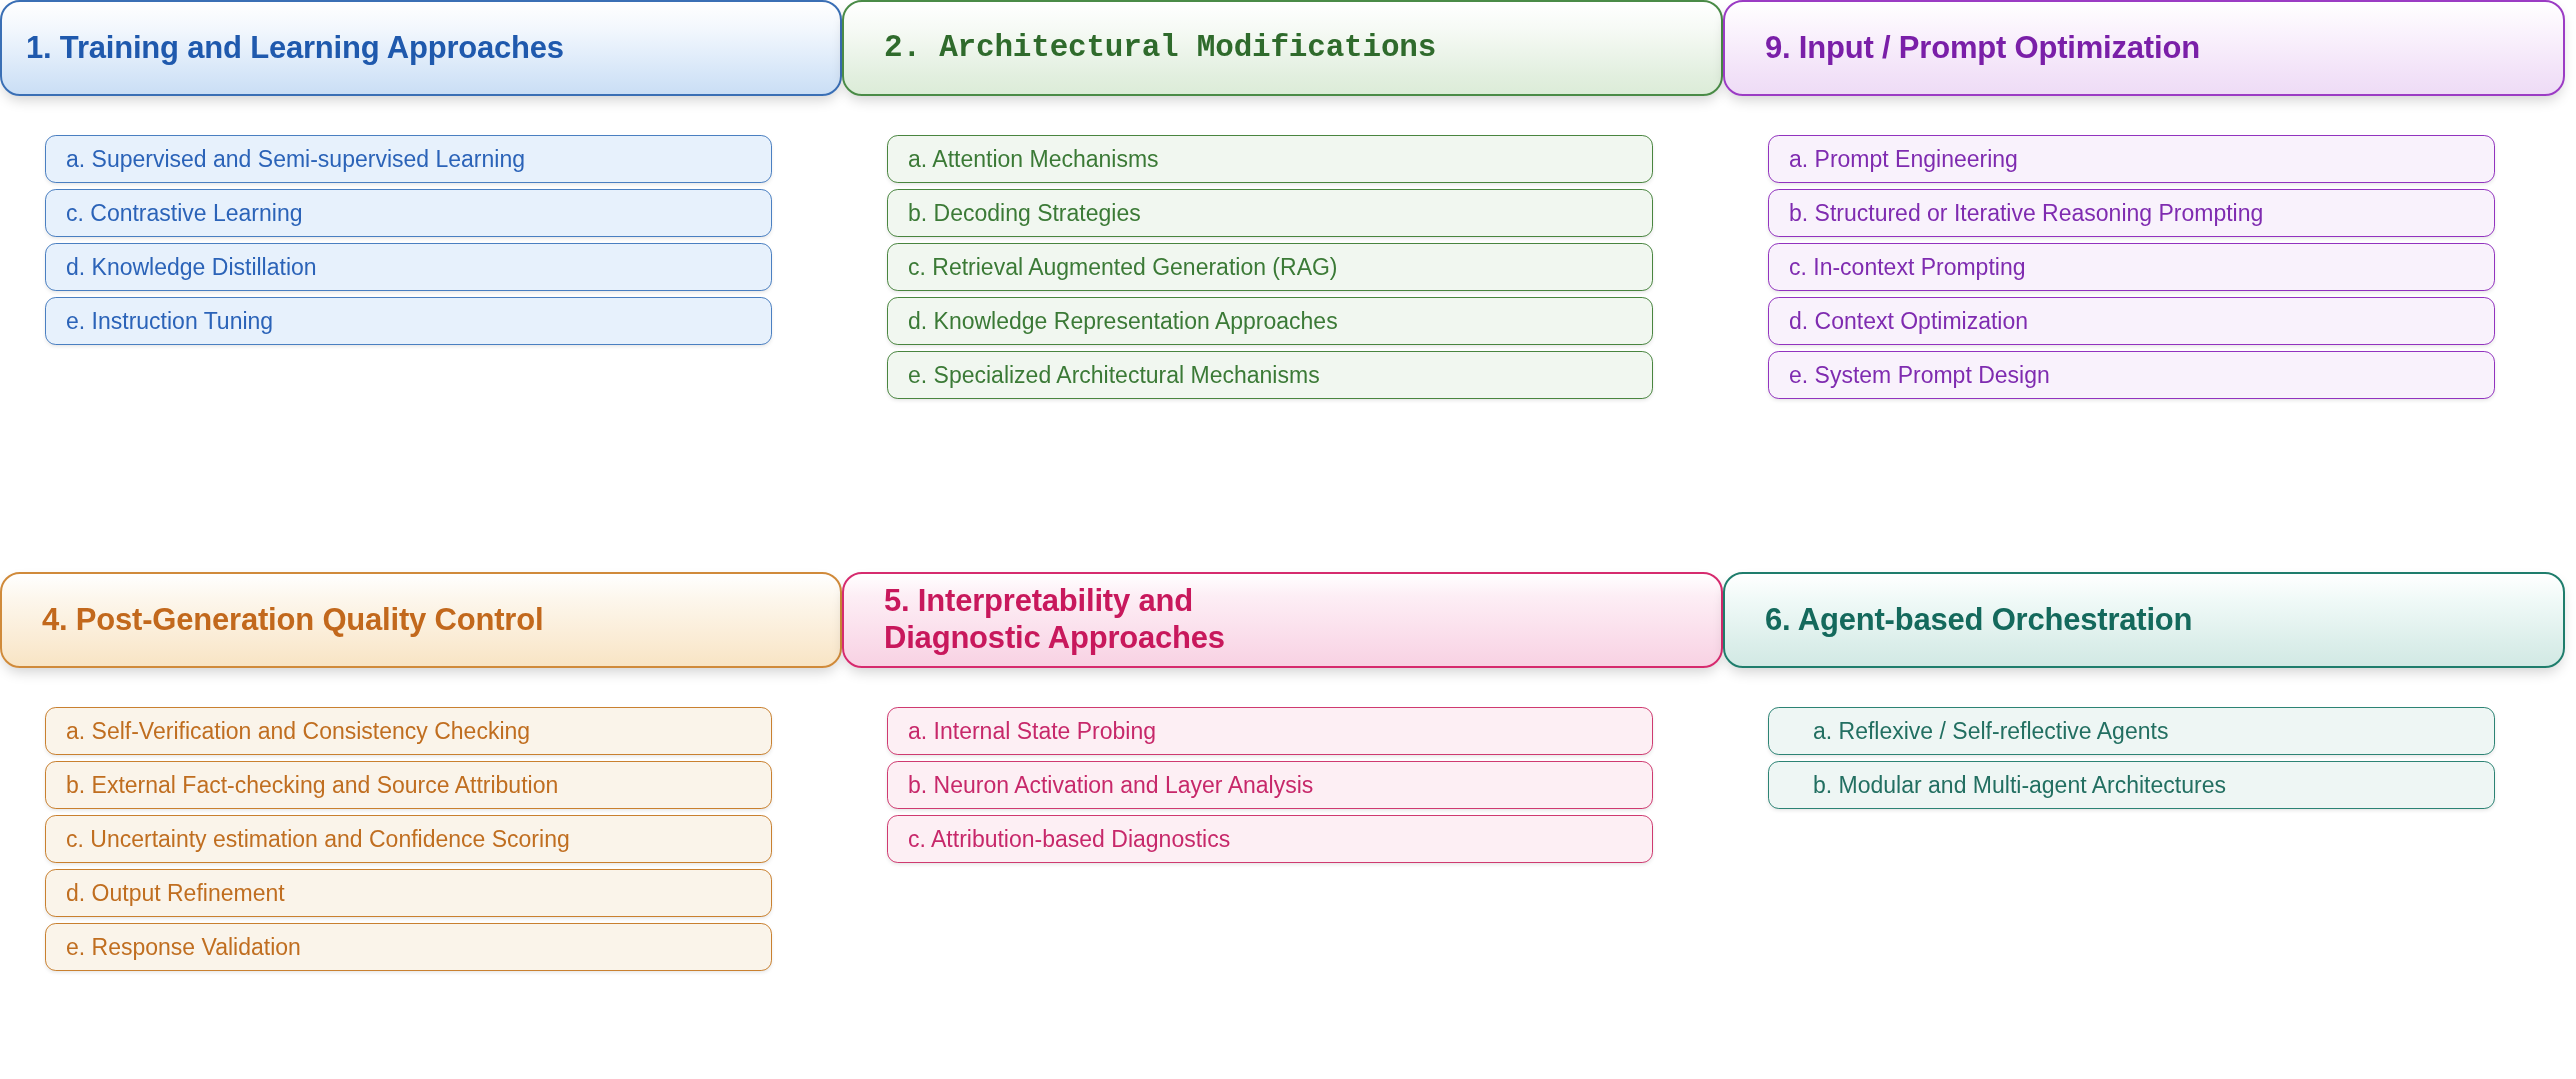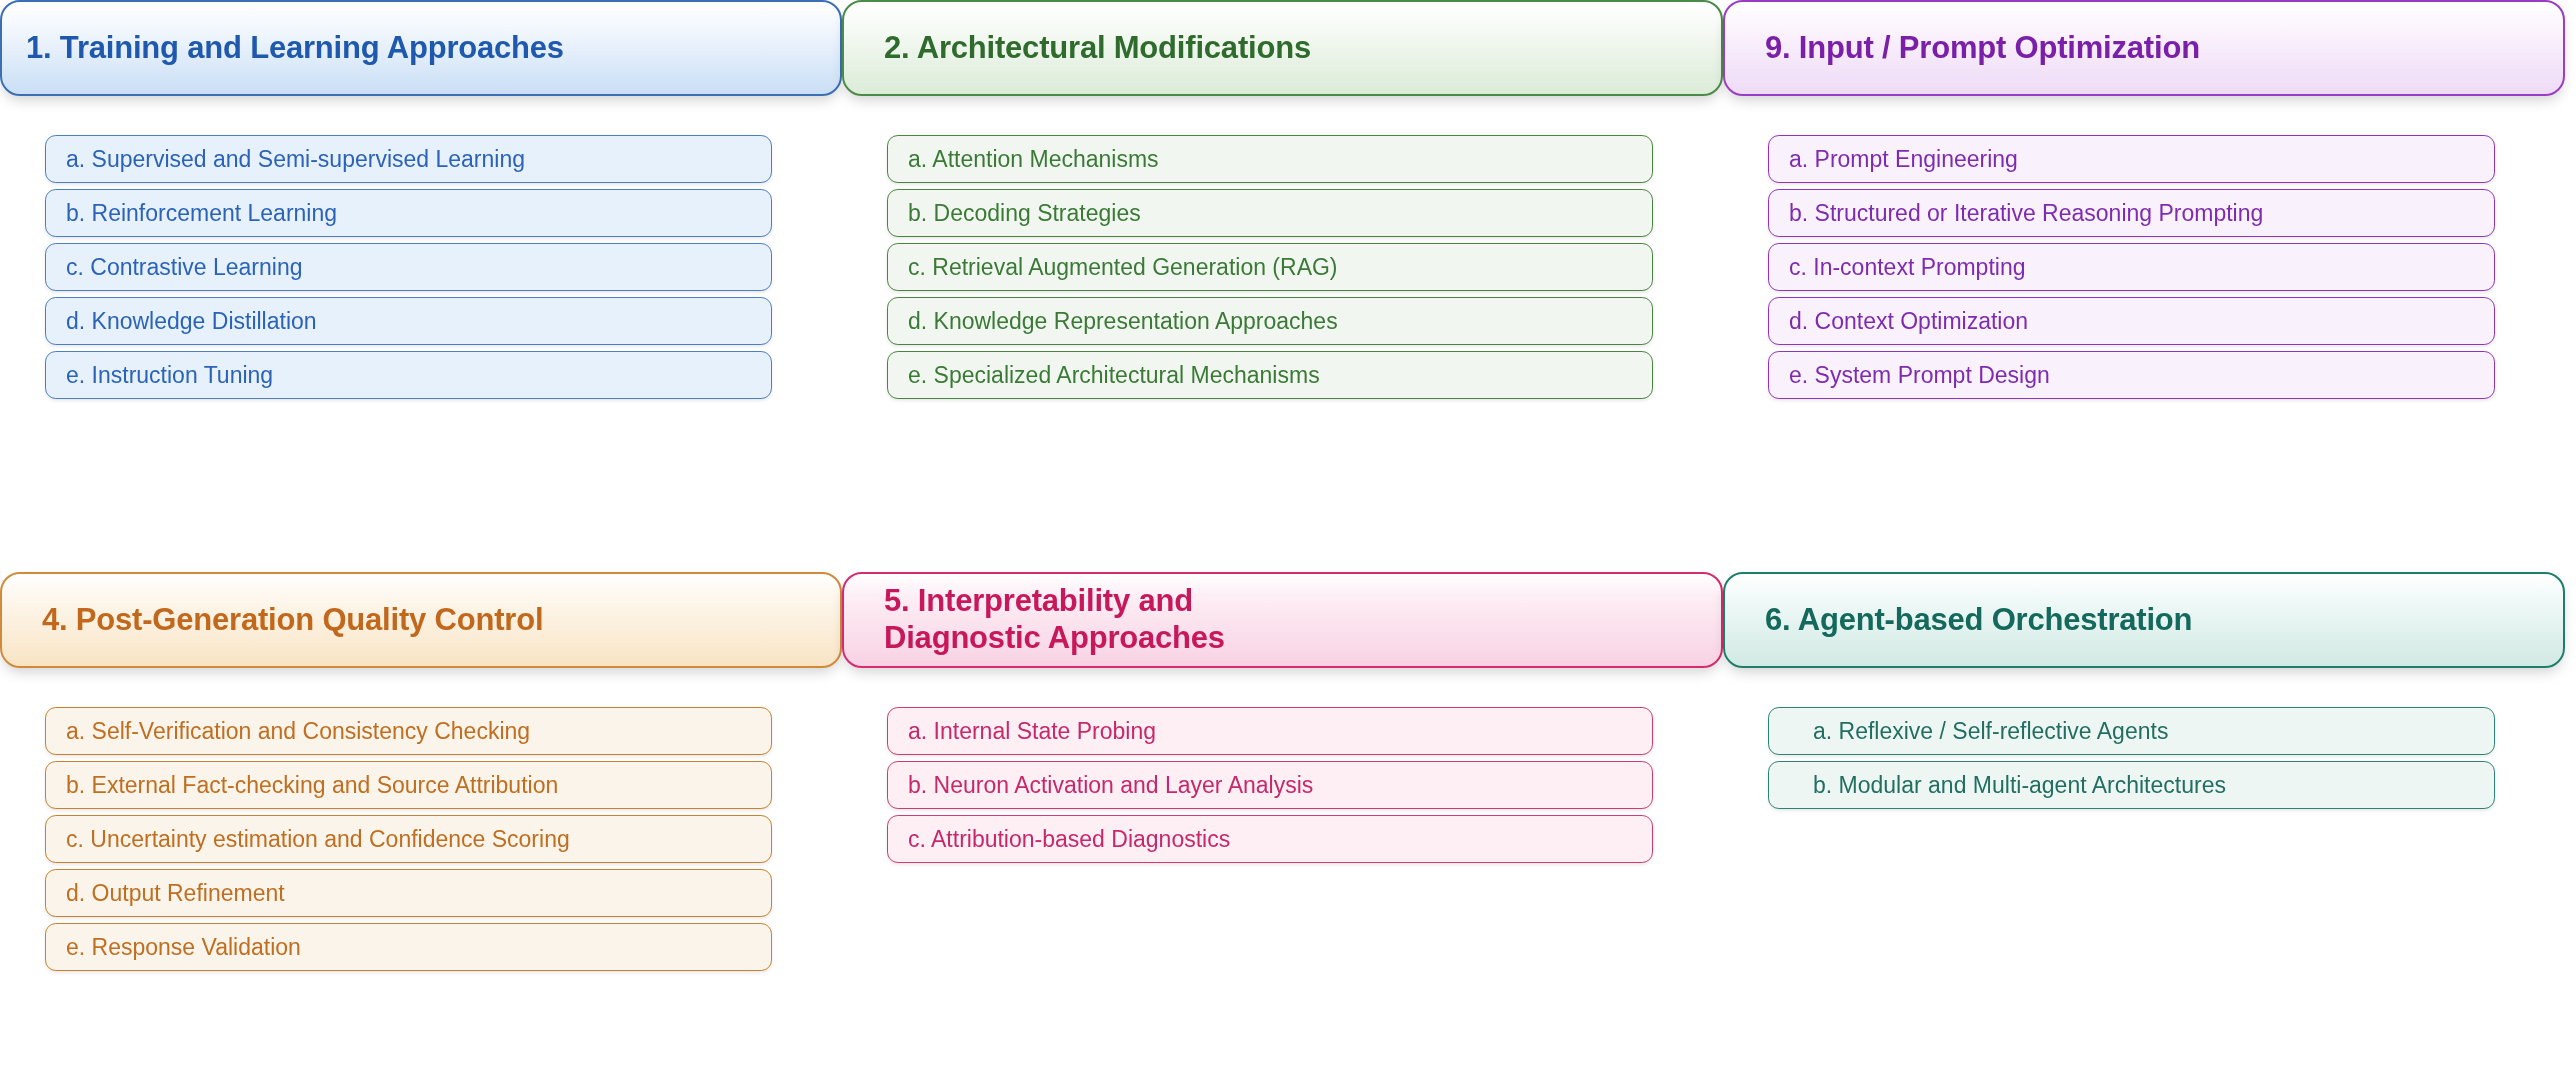--- a/index.html
+++ b/index.html
@@ -74,21 +74,21 @@
   .c-blue .sub-item {
     border-color: #4a7fc1;
     background: #e7f1fc;
     color: #2b63b8;
   }
   
   .c-green .cat-header {
     border-color: #4a8b47;
     background: linear-gradient(180deg,#ffffff 0%,#f6faf5 30%,#e2efdf 80%,#dcecd8 100%);
   }
-  .c-green .cat-header-title { color: #2f6b2c; }
+  .c-green .cat-header-title { color: #2f6b2c; font-family: Liberation Mono, monospace; }
   .c-green .sub-item {
     border-color: #49853f;
     background: #f1f7f0;
     color: #3b7a36;
   }
   
   .c-purple .cat-header {
     border-color: #9b3cc4;
     background: linear-gradient(180deg,#ffffff 0%,#fbf4fd 28%,#f2e2f8 78%,#eedcf6 100%);
   }
@@ -138,21 +138,20 @@
 
 <div class="board">
   <div class="grid">
 
     <div class="column c-blue">
       <div class="cat-header">
         <span class="cat-header-title">1. Training and Learning Approaches</span>
       </div>
       <div class="sub-list">
         <div class="sub-item">a. Supervised and Semi-supervised Learning</div>
-        <div class="sub-item">b. Reinforcement Learning</div>
         <div class="sub-item">c. Contrastive Learning</div>
         <div class="sub-item">d. Knowledge Distillation</div>
         <div class="sub-item">e. Instruction Tuning</div>
       </div>
     </div>
 
     <div class="column c-green">
       <div class="cat-header">
         <span class="cat-header-title">2. Architectural Modifications</span>
       </div>

